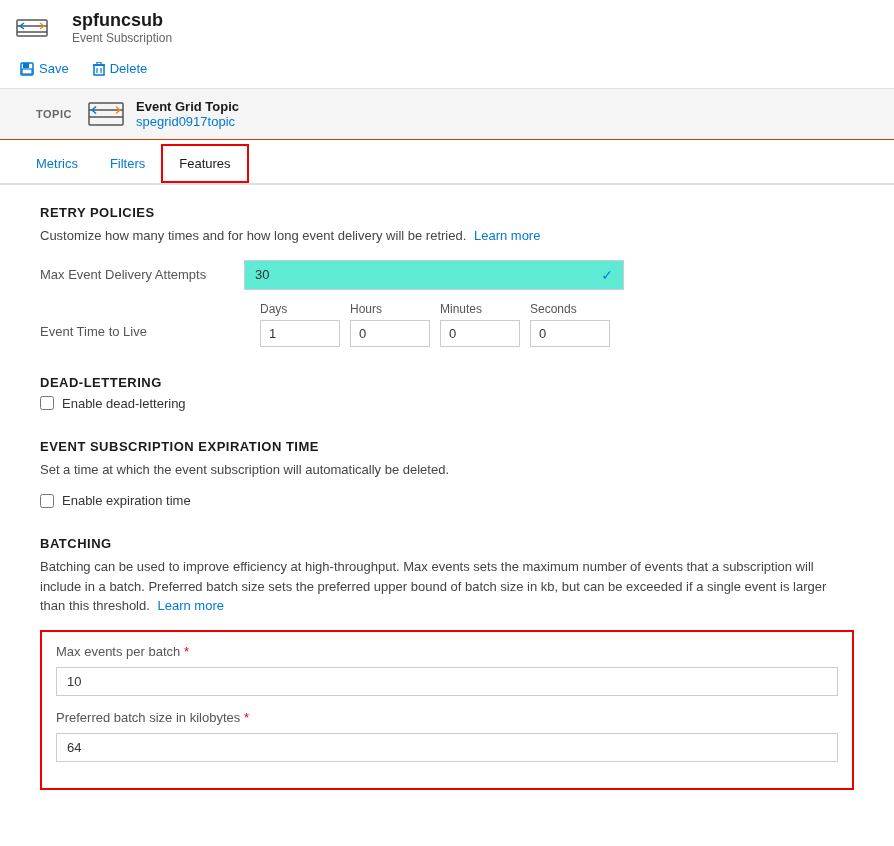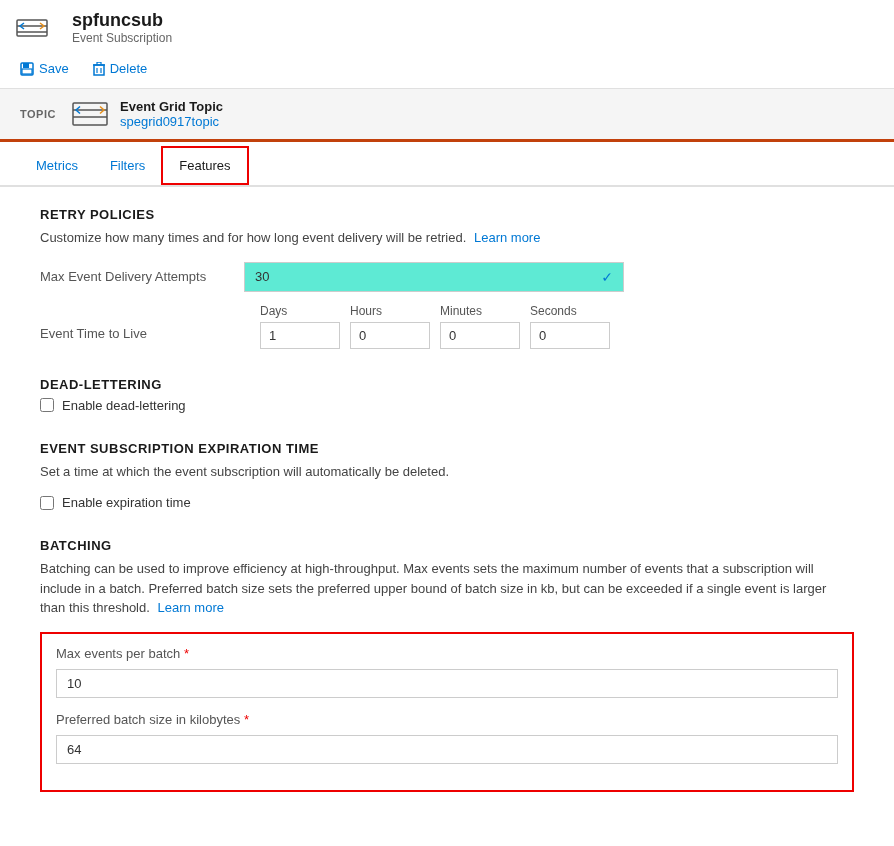--- a/index.html
+++ b/index.html
@@ -42,22 +42,22 @@
       background: none;
       border: none;
       color: #0078d4;
       font-size: 13px;
       cursor: pointer;
       padding: 2px 4px;
     }
 
     .topic-bar {
       background: #f5f5f5;
-      padding: 10px 20px;
-      border-bottom: 3px solid #c2410c;
+      padding: 10px 36px;
+      border-bottom: 1px solid #c2410c;
       display: flex;
       align-items: center;
       gap: 12px;
     }
     .topic-icon {
       width: 36px;
       height: 28px;
       flex-shrink: 0;
     }
     .topic-name {

